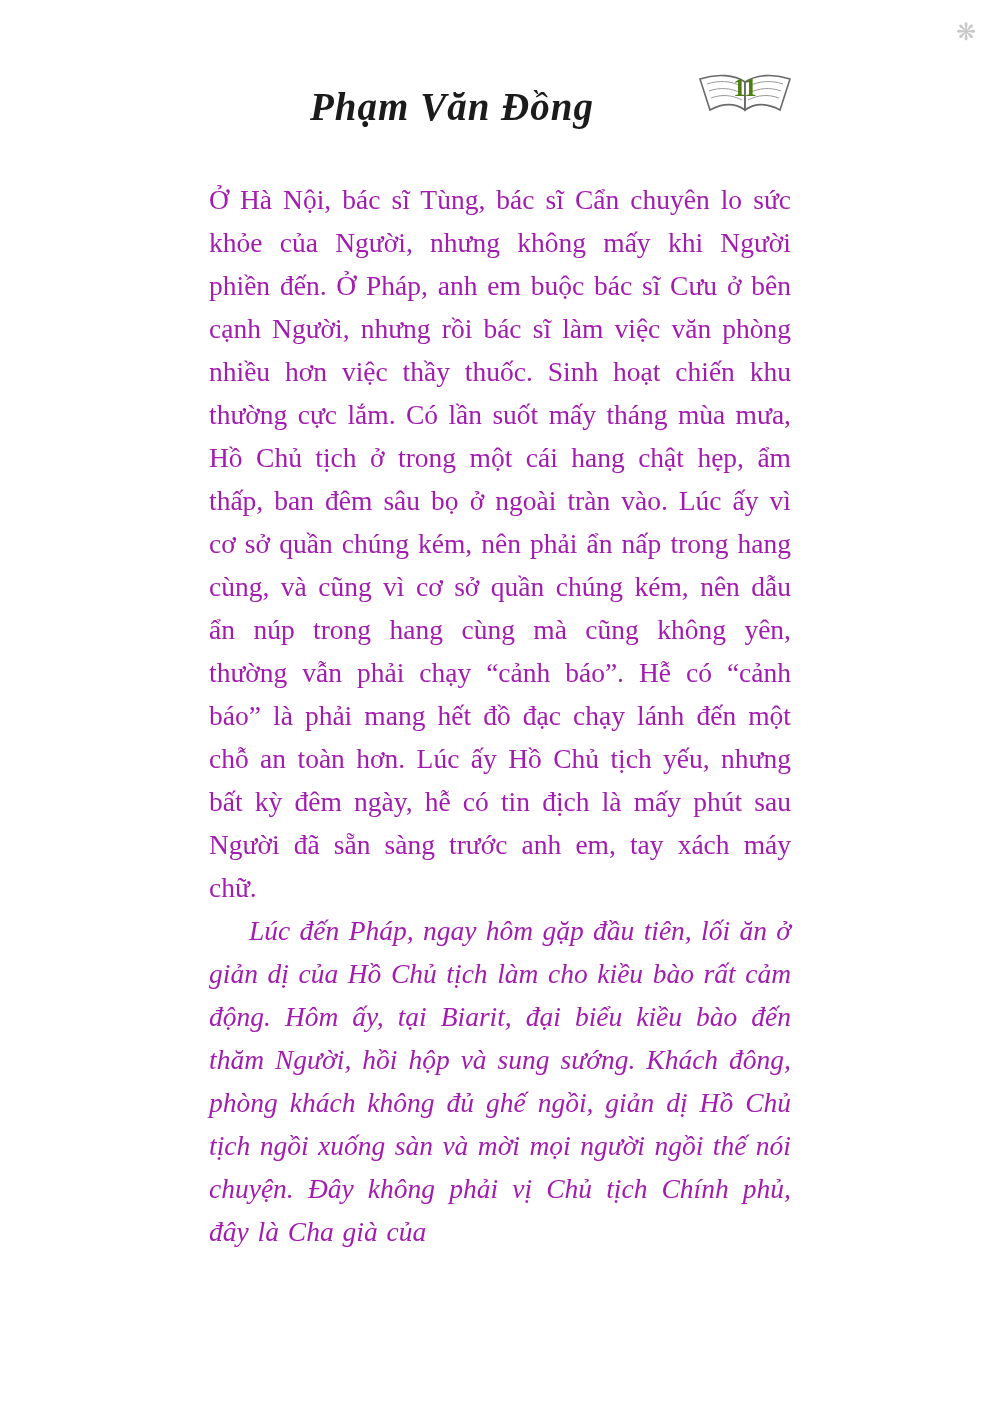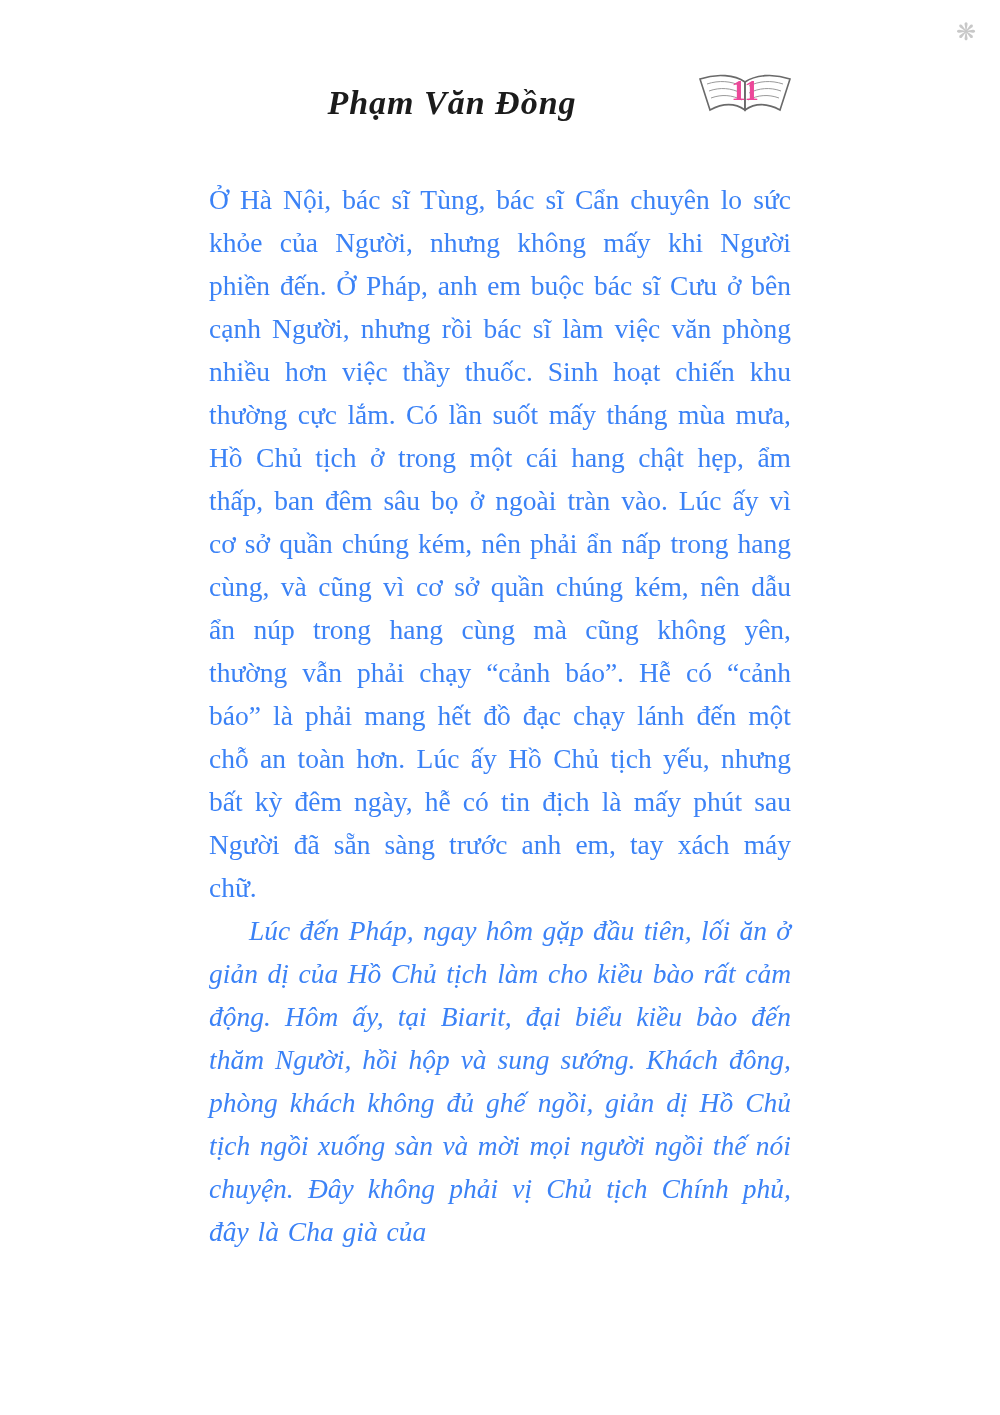--- a/index.html
+++ b/index.html
@@ -31,21 +31,21 @@
   }
   .header {
     position: relative;
     padding-top: 84px;
     height: 66px;
   }
   .header-title {
     text-align: center;
     font-style: italic;
     font-weight: bold;
-    font-size: 34px;
+    font-size: 39px;
     letter-spacing: 1px;
     color: #1b1b1b;
     transform: translateX(-48px);
   }
   .page-number-wrap {
     position: absolute;
     right: -4px;
     top: 72px;
     width: 100px;
     height: 48px;
@@ -55,29 +55,29 @@
     left: 0;
     top: 0;
   }
   .page-number {
     position: absolute;
     left: 0;
     right: 0;
     top: 2px;
     text-align: center;
     font-weight: bold;
-    font-size: 29px;
-    color: #ec4899;
+    font-size: 25px;
+    color: #4d7c0f;
   }
   .body-text {
     margin-top: 28px;
     font-size: 27.5px;
     line-height: 43px;
     text-align: justify;
-    color: #3b82f6;
+    color: #a21caf;
   }
   .para {
     margin: 0;
     word-spacing: 2px;
   }
   .para.indent {
     text-indent: 40px;
     font-style: italic;
   }
 </style>

